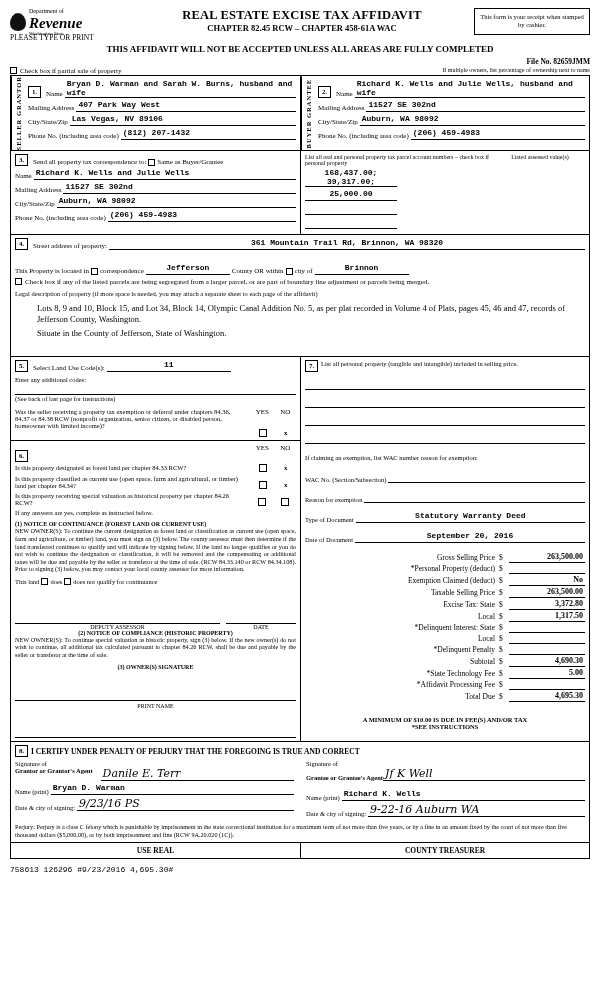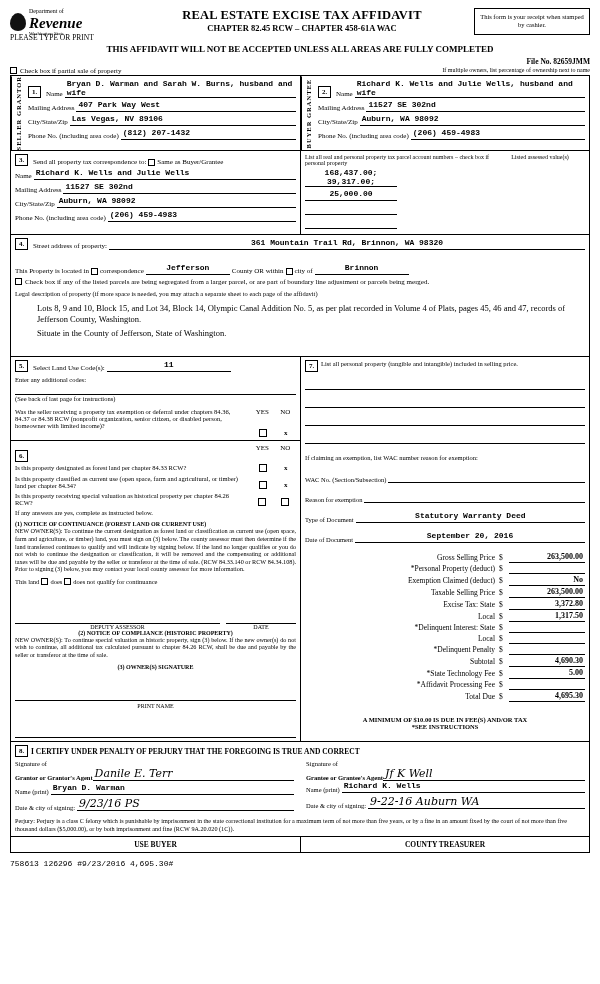--- a/index.html
+++ b/index.html
@@ -429,53 +429,53 @@
     </div>
 
     <div class="pad">
       <div style="display:flex;align-items:center;">
         <span class="num">8.</span>
         <span class="cert" style="flex:1;">I CERTIFY UNDER PENALTY OF PERJURY THAT THE FOREGOING IS TRUE AND CORRECT</span>
       </div>
       <div style="display:flex;margin-top:3px;">
         <div style="flex:1;padding-right:6px;">
           <div class="sm">Signature of</div>
-          <div style="display:flex;align-items:flex-end;">
+          <div style="display:flex;gap:8px;">
             <span class="sm bold">Grantor or Grantor's Agent</span>
             <span class="ul scriptsig">Danile E. Terr</span>
           </div>
           <div class="fl" style="margin-top:2px;">
                 <span class="sm">Name (print)</span>
                 <span class="ul val">Bryan D. Warman</span>
               </div>
           <div class="fl" style="margin-top:2px;">
                 <span class="sm">Date &amp; city of signing:</span>
                 <span class="ul scriptsig">9/23/16  PS</span>
               </div>
         </div>
         <div style="flex:1;padding-left:6px;">
           <div class="sm">Signature of</div>
           <div style="display:flex;align-items:flex-end;">
             <span class="sm bold">Grantee or Grantee's Agent</span>
             <span class="ul scriptsig">Jf K Well</span>
           </div>
-          <div class="fl" style="margin-top:0;">
+          <div class="fl" style="margin-top:8px;">
                 <span class="sm">Name (print)</span>
                 <span class="ul val">Richard K. Wells</span>
               </div>
           <div class="fl" style="margin-top:2px;">
                 <span class="sm">Date &amp; city of signing:</span>
                 <span class="ul scriptsig">9-22-16  Auburn WA</span>
               </div>
         </div>
       </div>
       <div class="perj" style="margin-top:4px;">Perjury: Perjury is a class C felony which is punishable by imprisonment in the state correctional institution for a maximum term of not more than five years, or by a fine in an amount fixed by the court of not more than five thousand dollars ($5,000.00), or by both imprisonment and fine (RCW 9A.20.020 (1C)).</div>
     </div>
 
     <div class="row bt">
-      <div class="half use pad">USE BUYER</div>
+      <div class="half use pad">USE REAL</div>
       <div class="half bl use pad">COUNTY TREASURER</div>
     </div>
   </div>
 
   <div class="footer">758613 126296 #9/23/2016 4,695.30#</div>
 </div>
 </div>
 
 </body></html>

